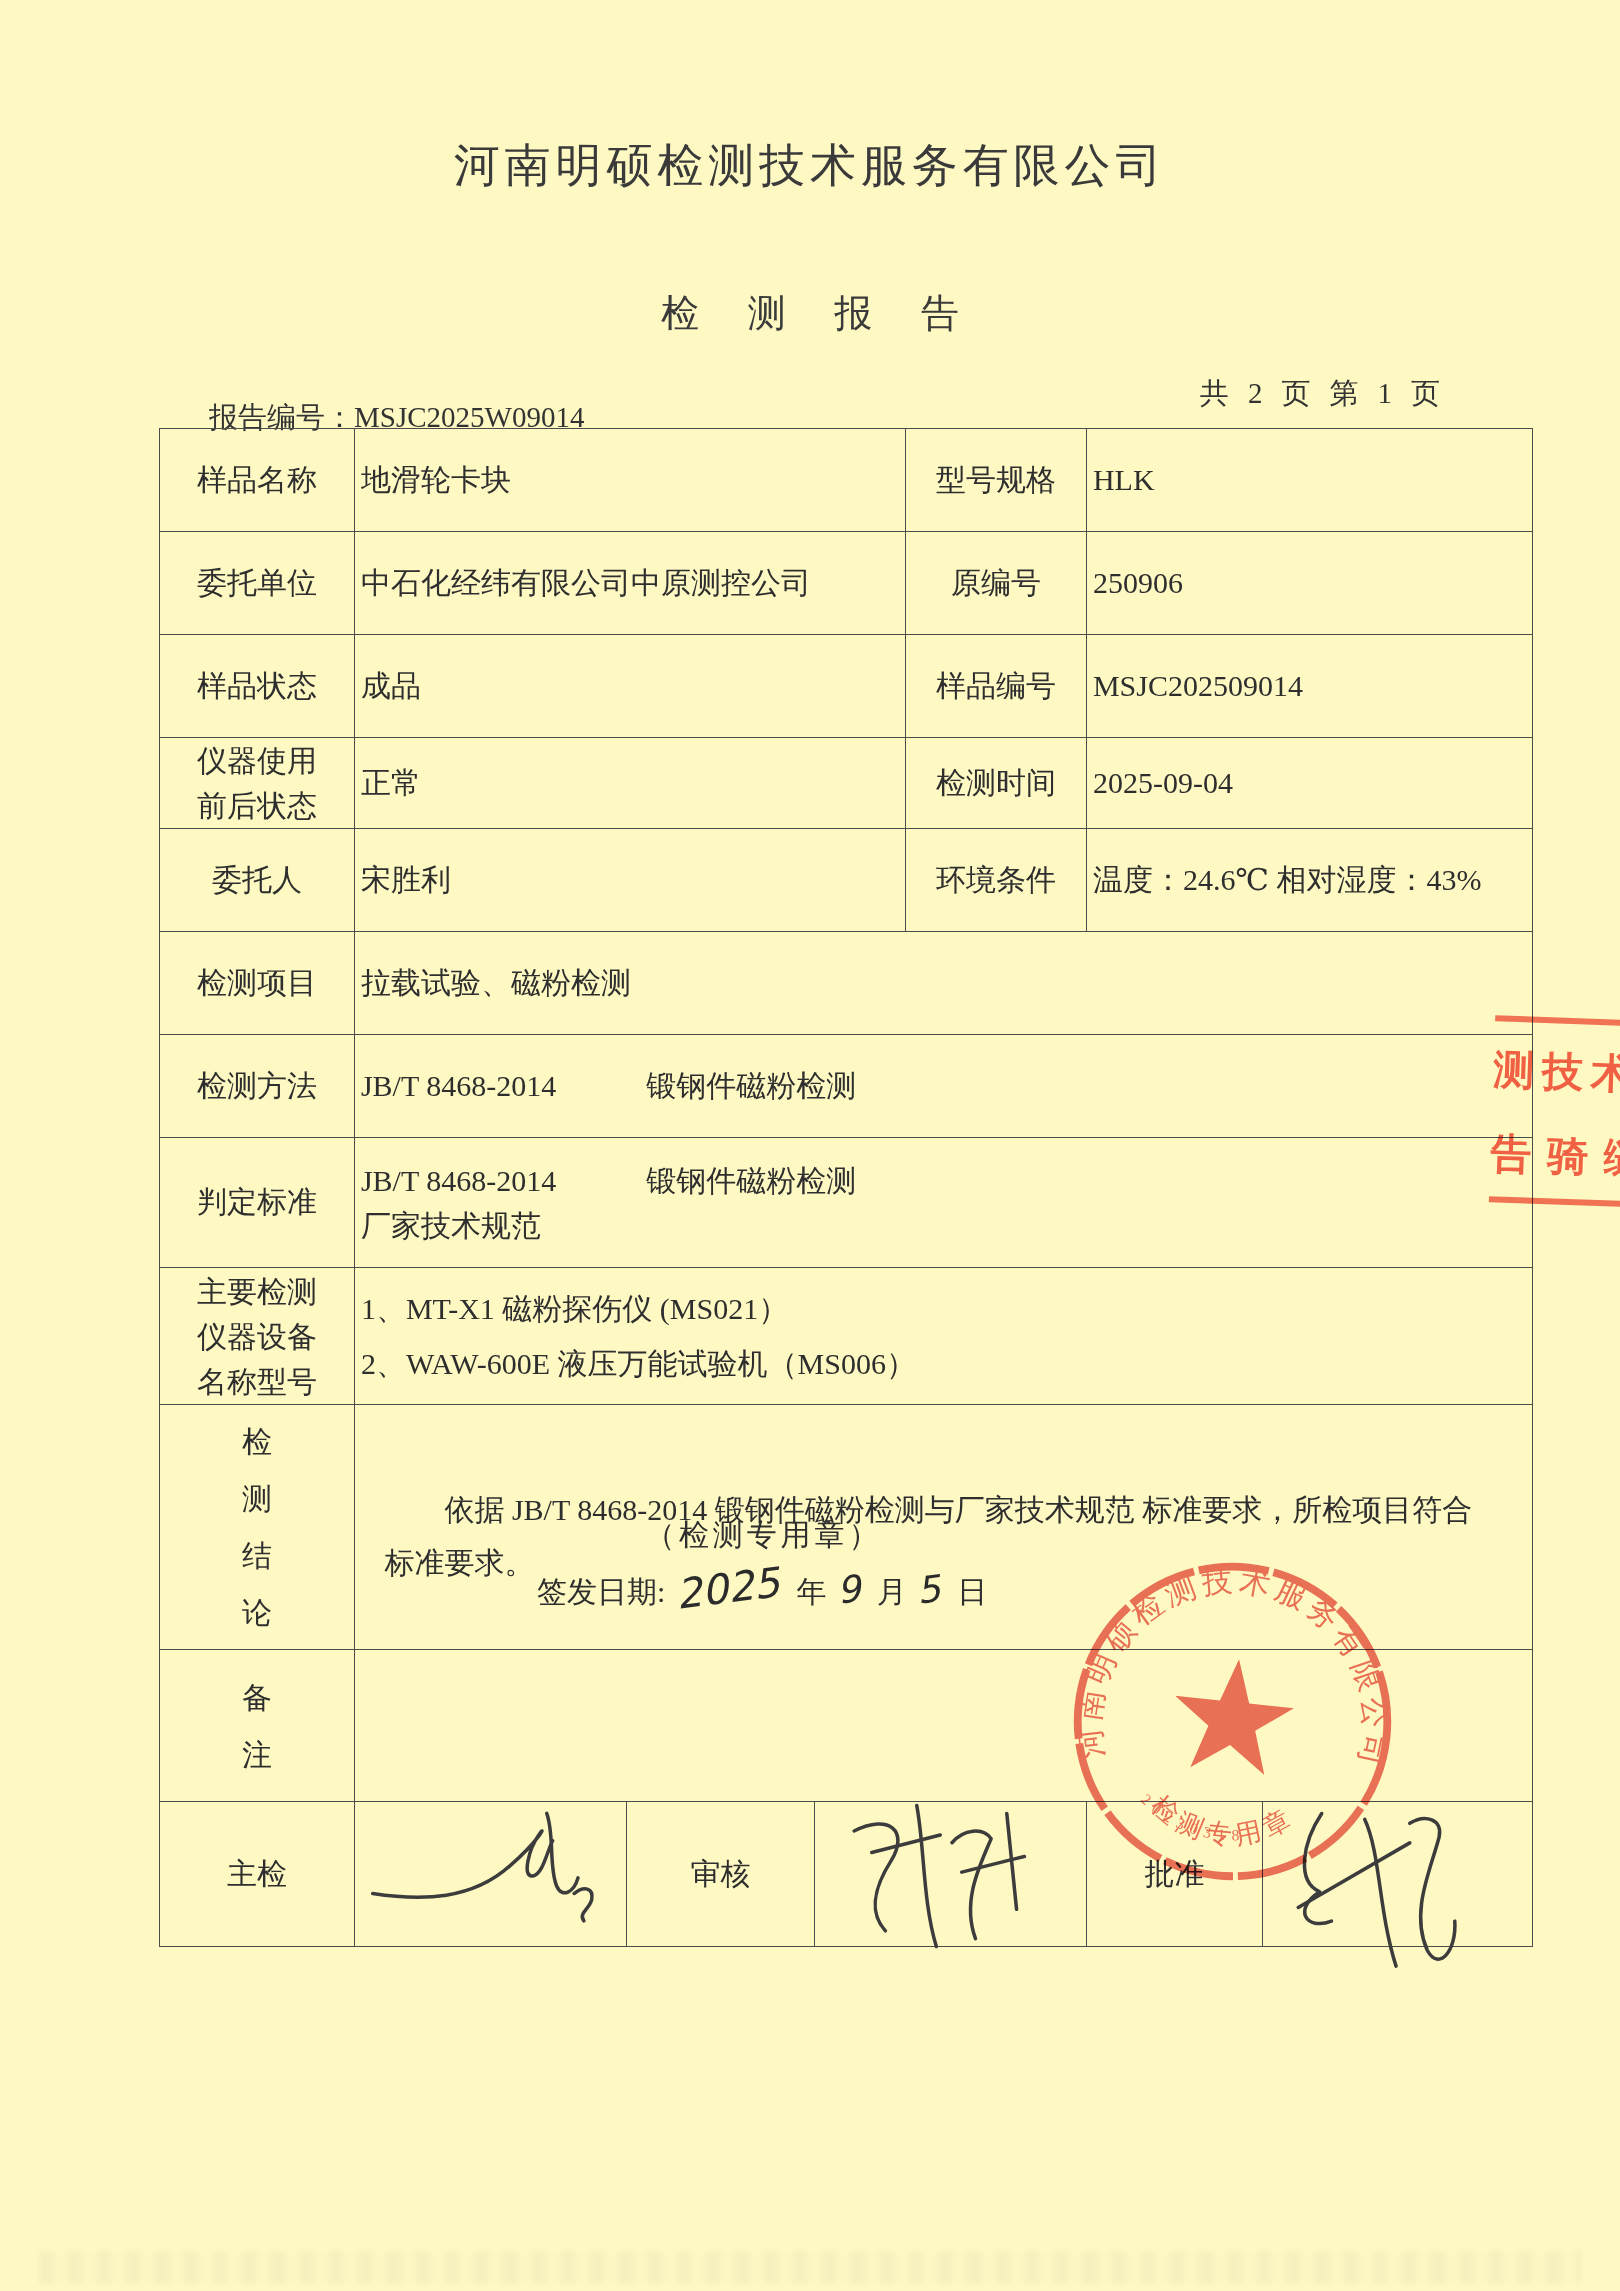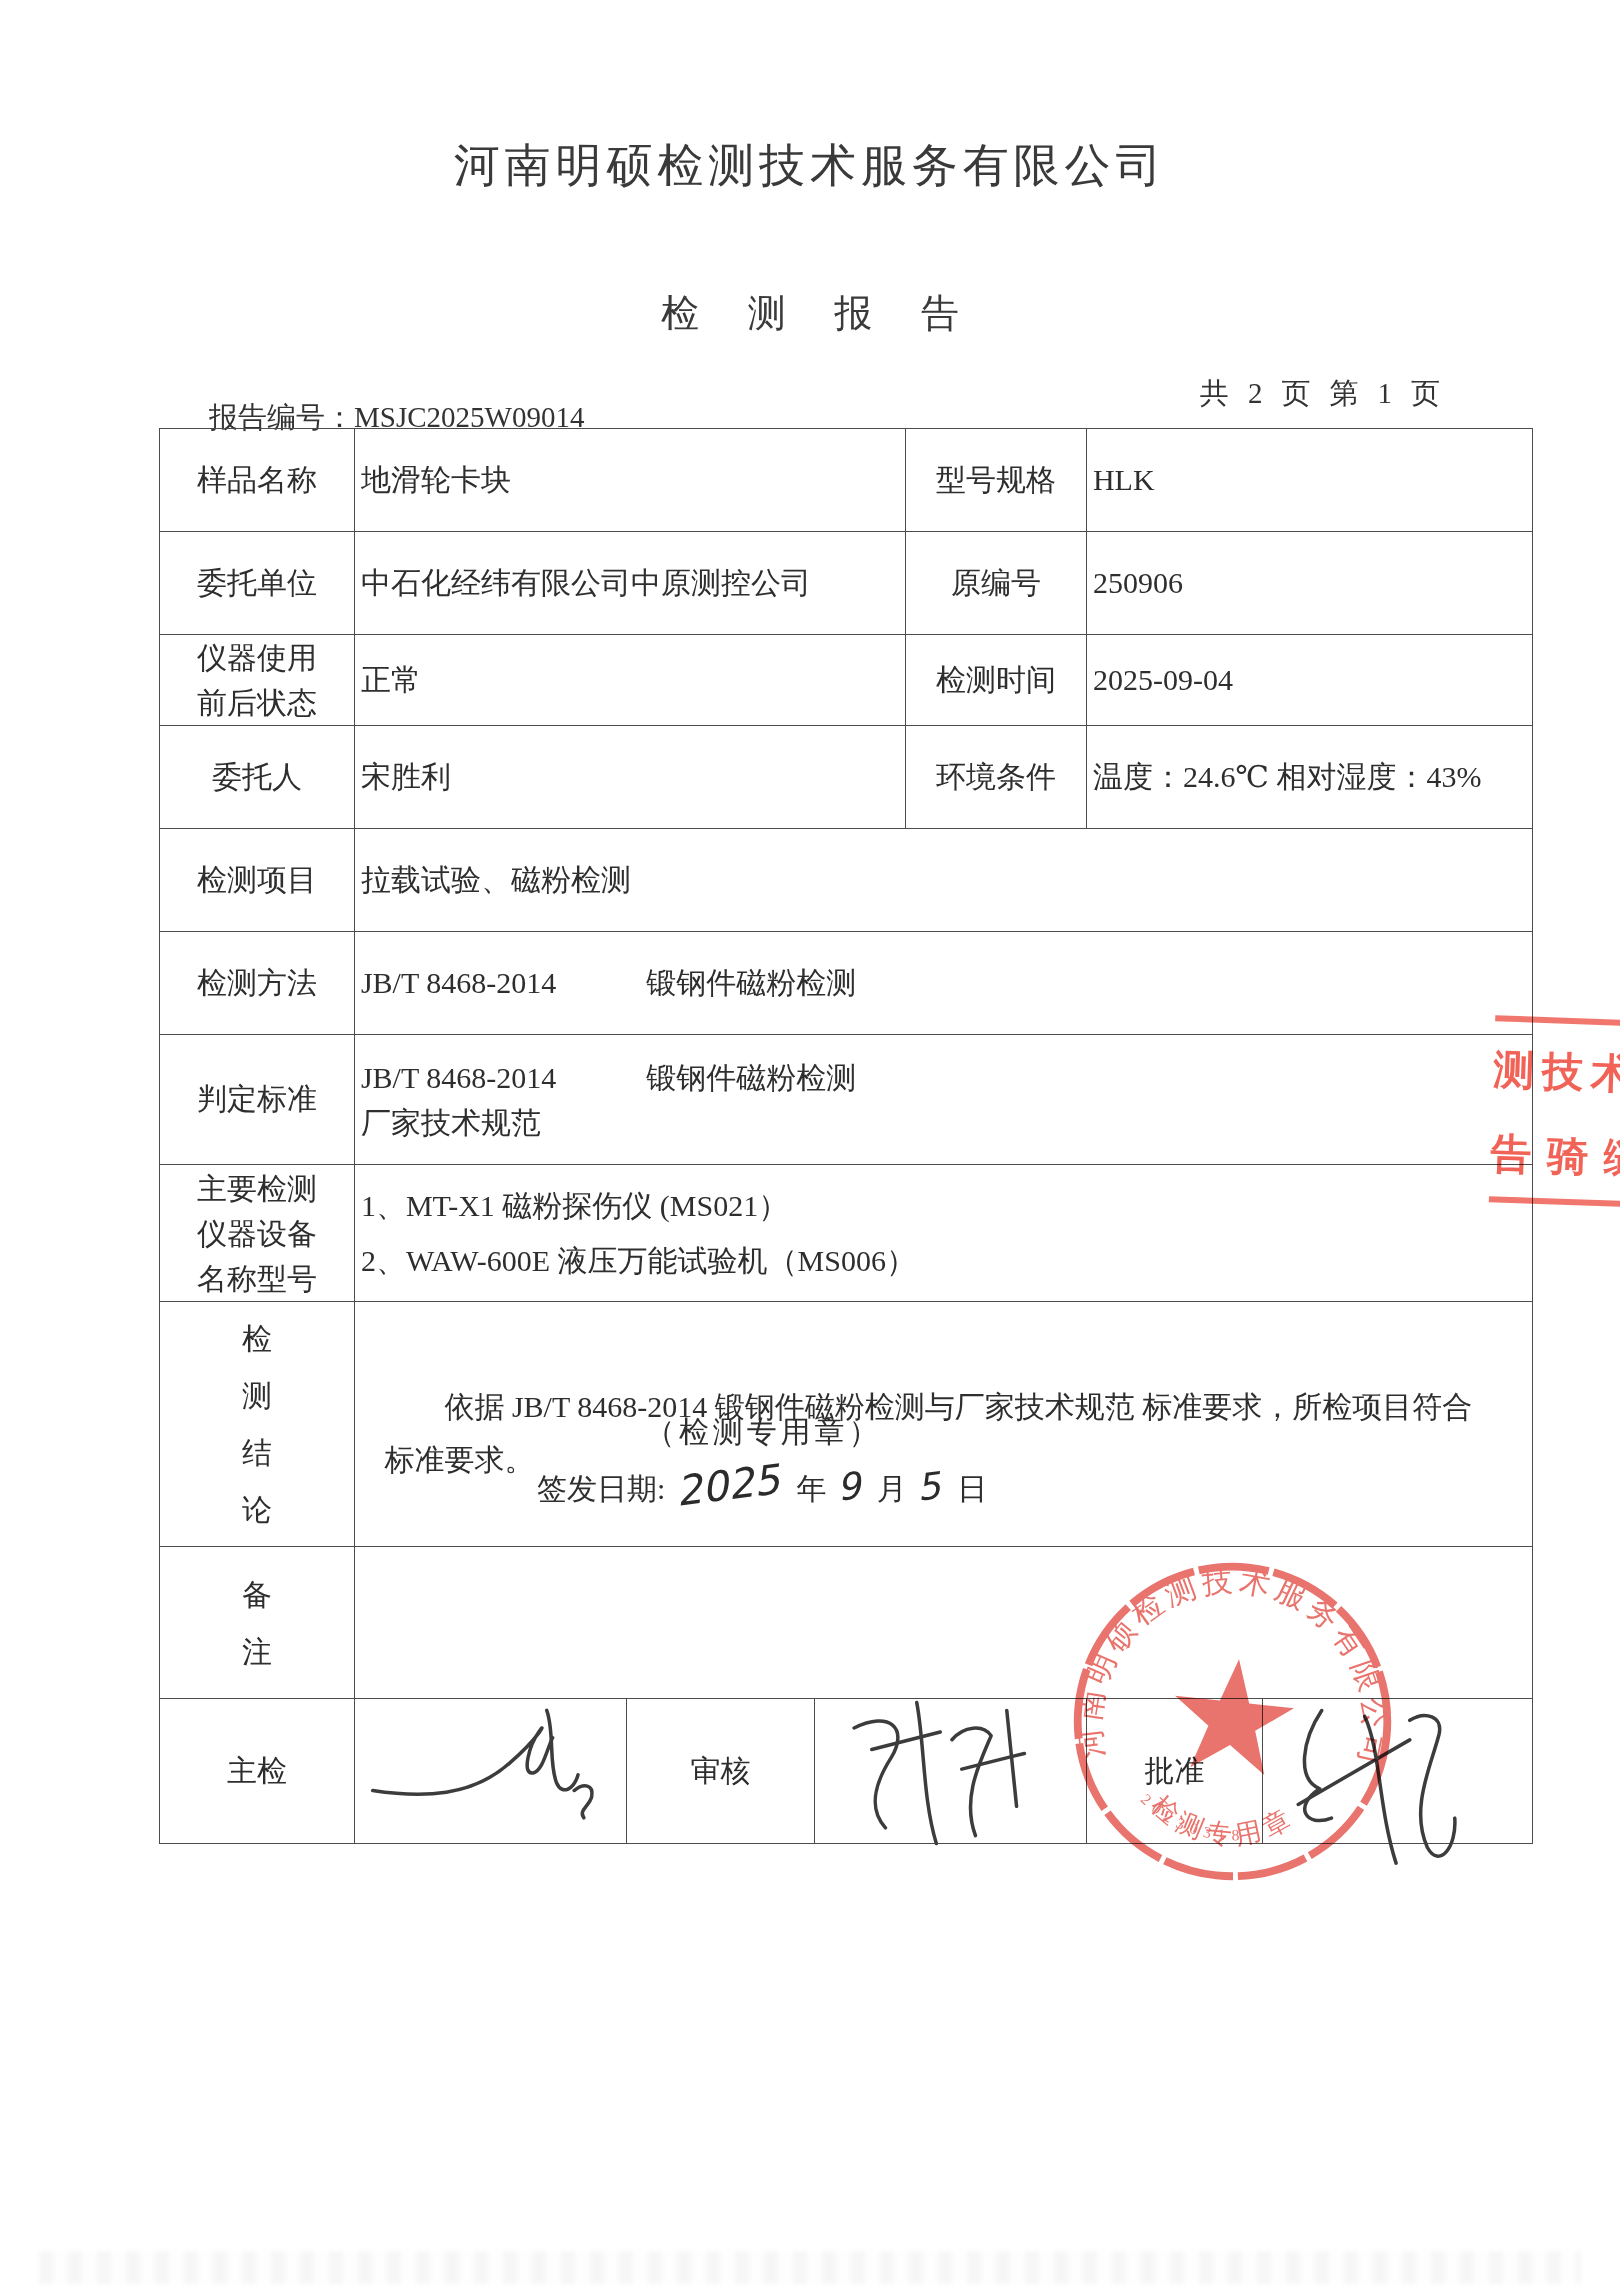--- a/index.html
+++ b/index.html
@@ -1,20 +1,20 @@
 <!DOCTYPE html>
 <html><head>
 <meta charset="utf-8">
 <style>
   html,body { margin:0; padding:0; background:#e9e9e9; }
   .page {
     position:relative;
     width:1620px; height:2292px;
     margin:0 auto;
-    background:#ffffff;
+    background:#fef9c3;
     font-family:"Liberation Serif","DejaVu Serif",serif;
     color:#2e2e2e;
     overflow:hidden;
   }
   .company-title {
     position:absolute; top:135px; left:0; width:100%;
     text-align:center; font-size:46px; letter-spacing:4.9px;
     color:#3a3a3a; font-weight:500;
   }
   .doc-title {
@@ -130,20 +130,26 @@
     </tr>
 
     <tr style="height:103px">
       <td class="lab">委托单位</td>
       <td class="val" colspan="3">中石化经纬有限公司中原测控公司</td>
       <td class="lab">原编号</td>
       <td class="val" colspan="2">250906</td>
     </tr>
 
 
+    <tr style="height:103px">
+      <td class="lab">样品状态</td>
+      <td class="val" colspan="3">成品</td>
+      <td class="lab">样品编号</td>
+      <td class="val" colspan="2">MSJC202509014</td>
+    </tr>
 
     <tr style="height:81px">
       <td class="lab ml">仪器使用
 前后状态</td>
       <td class="val" colspan="3">正常</td>
       <td class="lab">检测时间</td>
       <td class="val" colspan="2">2025-09-04</td>
     </tr>
 
 

